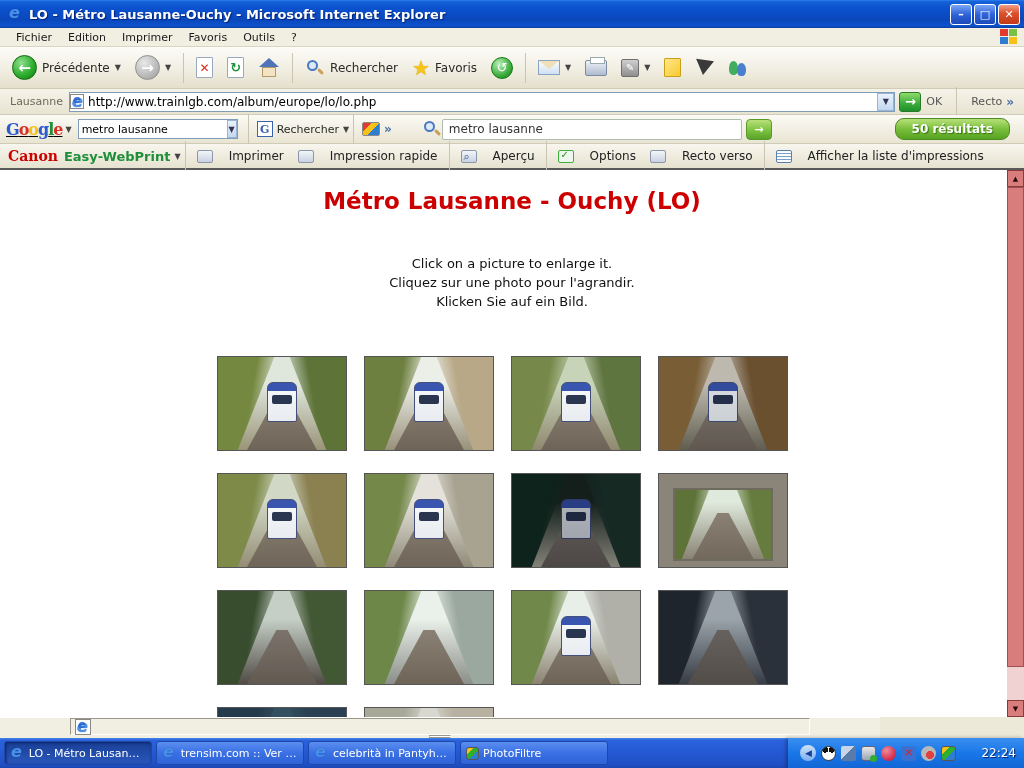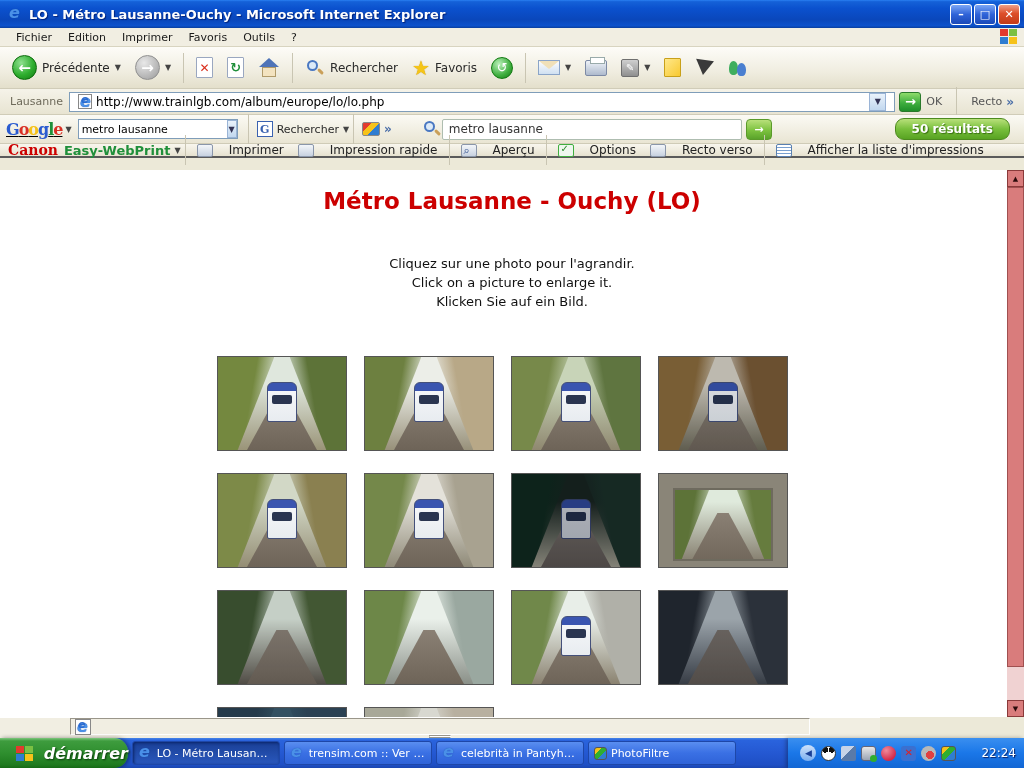--- a/index.html
+++ b/index.html
@@ -69,21 +69,21 @@
   .msn-ic { width:22px; height:18px; position:relative; }
   .msn-ic i { position:absolute; border-radius:50% 50% 40% 40%; }
   .msn-ic .p1 { left:2px; top:2px; width:9px; height:14px; background:#3fae5f; }
   .msn-ic .p2 { left:10px; top:4px; width:9px; height:13px; background:#4a7fd0; }
 
   
   .addressbar { position:absolute; left:0; top:89px; width:1024px; height:26px;
     background:linear-gradient(180deg,#f5f3e9,#e8e4d2); border-bottom:1px solid #d0ccb8;
     display:flex; align-items:center; padding:0 4px; }
   .addr-label { color:#6e6a5a; margin:0 6px; }
-  .addr-field { flex:1; height:20px; background:#fff; border:1px solid #7f9db9; display:flex; align-items:center; padding:0 8px; }
+  .addr-field { flex:1; height:20px; background:#fff; border:1px solid #7f9db9; display:flex; align-items:center; padding:0 0; }
   .addr-field .page-ic { width:14px; height:15px; margin-right:4px; }
   .addr-url { flex:1; font-size:12px; color:#000; white-space:nowrap; overflow:hidden; }
   .addr-dd { width:17px; height:18px; background:linear-gradient(180deg,#e9f2fb,#c2d8ef); border:1px solid #9ab4d6;
     display:flex; align-items:center; justify-content:center; font-size:8px; color:#335; }
   .go-btn { width:22px; height:20px; margin-left:4px; border-radius:3px; border:1px solid #2a7a2a;
     background:linear-gradient(180deg,#8fdc6a,#3fae3f 55%,#1f8f2a); color:#fff; font-weight:bold;
     display:flex; align-items:center; justify-content:center; font-size:13px; }
   .ok-label { color:#555; margin:0 10px 0 5px; }
   .links-label { color:#555; margin:0 4px 0 10px; }
   .chev { color:#4a6ea8; font-weight:bold; font-size:12px; margin-right:6px; }
@@ -104,21 +104,21 @@
     display:flex; align-items:center; padding-left:6px; }
   .s-field input { flex:1; border:0; outline:0; font-size:12px; color:#333; font-family:inherit; }
   .s-go { width:26px; height:21px; margin-left:4px; border-radius:4px; border:1px solid #5a9a2a;
     background:linear-gradient(180deg,#b8e07a,#7cc23f 55%,#5aa32a); color:#fff; font-weight:bold;
     display:flex; align-items:center; justify-content:center; }
   .results-btn { margin-left:auto; margin-right:8px; padding:3px 16px; border-radius:9px; border:1px solid #4d8a1f;
     background:linear-gradient(180deg,#b8e07a 0%,#78bf3c 50%,#58a322 100%); color:#fff; font-weight:bold; font-size:12px;
     text-shadow:1px 1px 1px #3a7012; }
 
   
-  .canonbar { position:absolute; left:0; top:144px; width:1024px; height:14px;
+  .canonbar { position:absolute; left:0; top:144px; width:1024px; height:26px;
     background:linear-gradient(180deg,#f8f6ee,#e6e2d0); border-bottom:2px solid #5a5a5a;
     display:flex; align-items:center; padding:0 8px; }
   .canon-logo { color:#cc0000; font-weight:bold; font-size:14px; font-family:"DejaVu Serif","Liberation Serif",serif; margin-right:6px; }
   .ewp-logo { color:#1f8f3a; font-weight:bold; font-size:13px; margin-right:4px; }
   .cn-item { display:flex; align-items:center; gap:16px; padding:2px 7px; color:#222; font-size:12px; }
   .cn-ic { width:16px; height:13px; border:1px solid #8a96aa; background:linear-gradient(180deg,#f3f6fa,#c8d2e0); border-radius:2px; }
   .cn-ic.check { background:#eef7ee; border-color:#3fae3f; position:relative; }
   .cn-ic.check::after { content:"✓"; position:absolute; left:2px; top:-2px; color:#2a8a2a; font-size:10px; }
   .cn-ic.list { background:repeating-linear-gradient(180deg,#fff 0 2px,#7aa0d0 2px 3px); border-color:#5a80b0; }
   .cn-ic.mag::after { content:"⌕"; color:#2a4a8a; font-size:11px; position:relative; top:-2px; left:2px; }
@@ -360,22 +360,22 @@
     <span class="tb-sep"></span>
     <span class="cn-item">
       <span class="cn-ic list"></span>
       <span>Afficher la liste d'impressions</span>
     </span>
   </div>
 
   <div class="content">
     <div class="page-title">Métro Lausanne - Ouchy (LO)</div>
     <div class="instructions">
+      <div>Click on a picture to enlarge it.</div>
       <div>Cliquez sur une photo pour l'agrandir.</div>
-      <div>Click on a picture to enlarge it.</div>
       <div>Klicken Sie auf ein Bild.</div>
     </div>
     <div class="photo-grid">
         <div class="photo" title="train-descending-green-cutting" style="--sky: #dfe7dd; --left: #74883f; --right: #5d7338; --ground: #9a9478; --dark: 0;">
     <span class="ph-left"></span>
     <span class="ph-right"></span>
     <span class="ph-track"></span>
     <span class="ph-train"></span>
 
     <span class="ph-dark"></span>
@@ -491,29 +491,20 @@
     </span>
     <span class="sb-panel sb-mid1"></span>
     <span class="sb-panel sb-mid2"></span>
     <span class="sb-panel sb-zone">
       <span class="globe-ic"></span>
       <span>Internet</span>
     </span>
   </div>
 
   <div class="taskbar">
-    <span class="start-btn">
-      <span class="win-flag" style="width:16px;height:14px;">
-          <i class="r"></i>
-          <i class="g"></i>
-          <i class="b"></i>
-          <i class="y"></i>
-        </span>
-      <span>démarrer</span>
-    </span>
     <span class="task-btn active">
       <span class="ie-logo"></span>
       <span class="t-label">LO - Métro Lausanne-...</span>
     </span>
     <span class="task-btn">
       <span class="ie-logo"></span>
       <span class="t-label">trensim.com :: Ver Fo...</span>
     </span>
     <span class="task-btn">
       <span class="ie-logo"></span>

